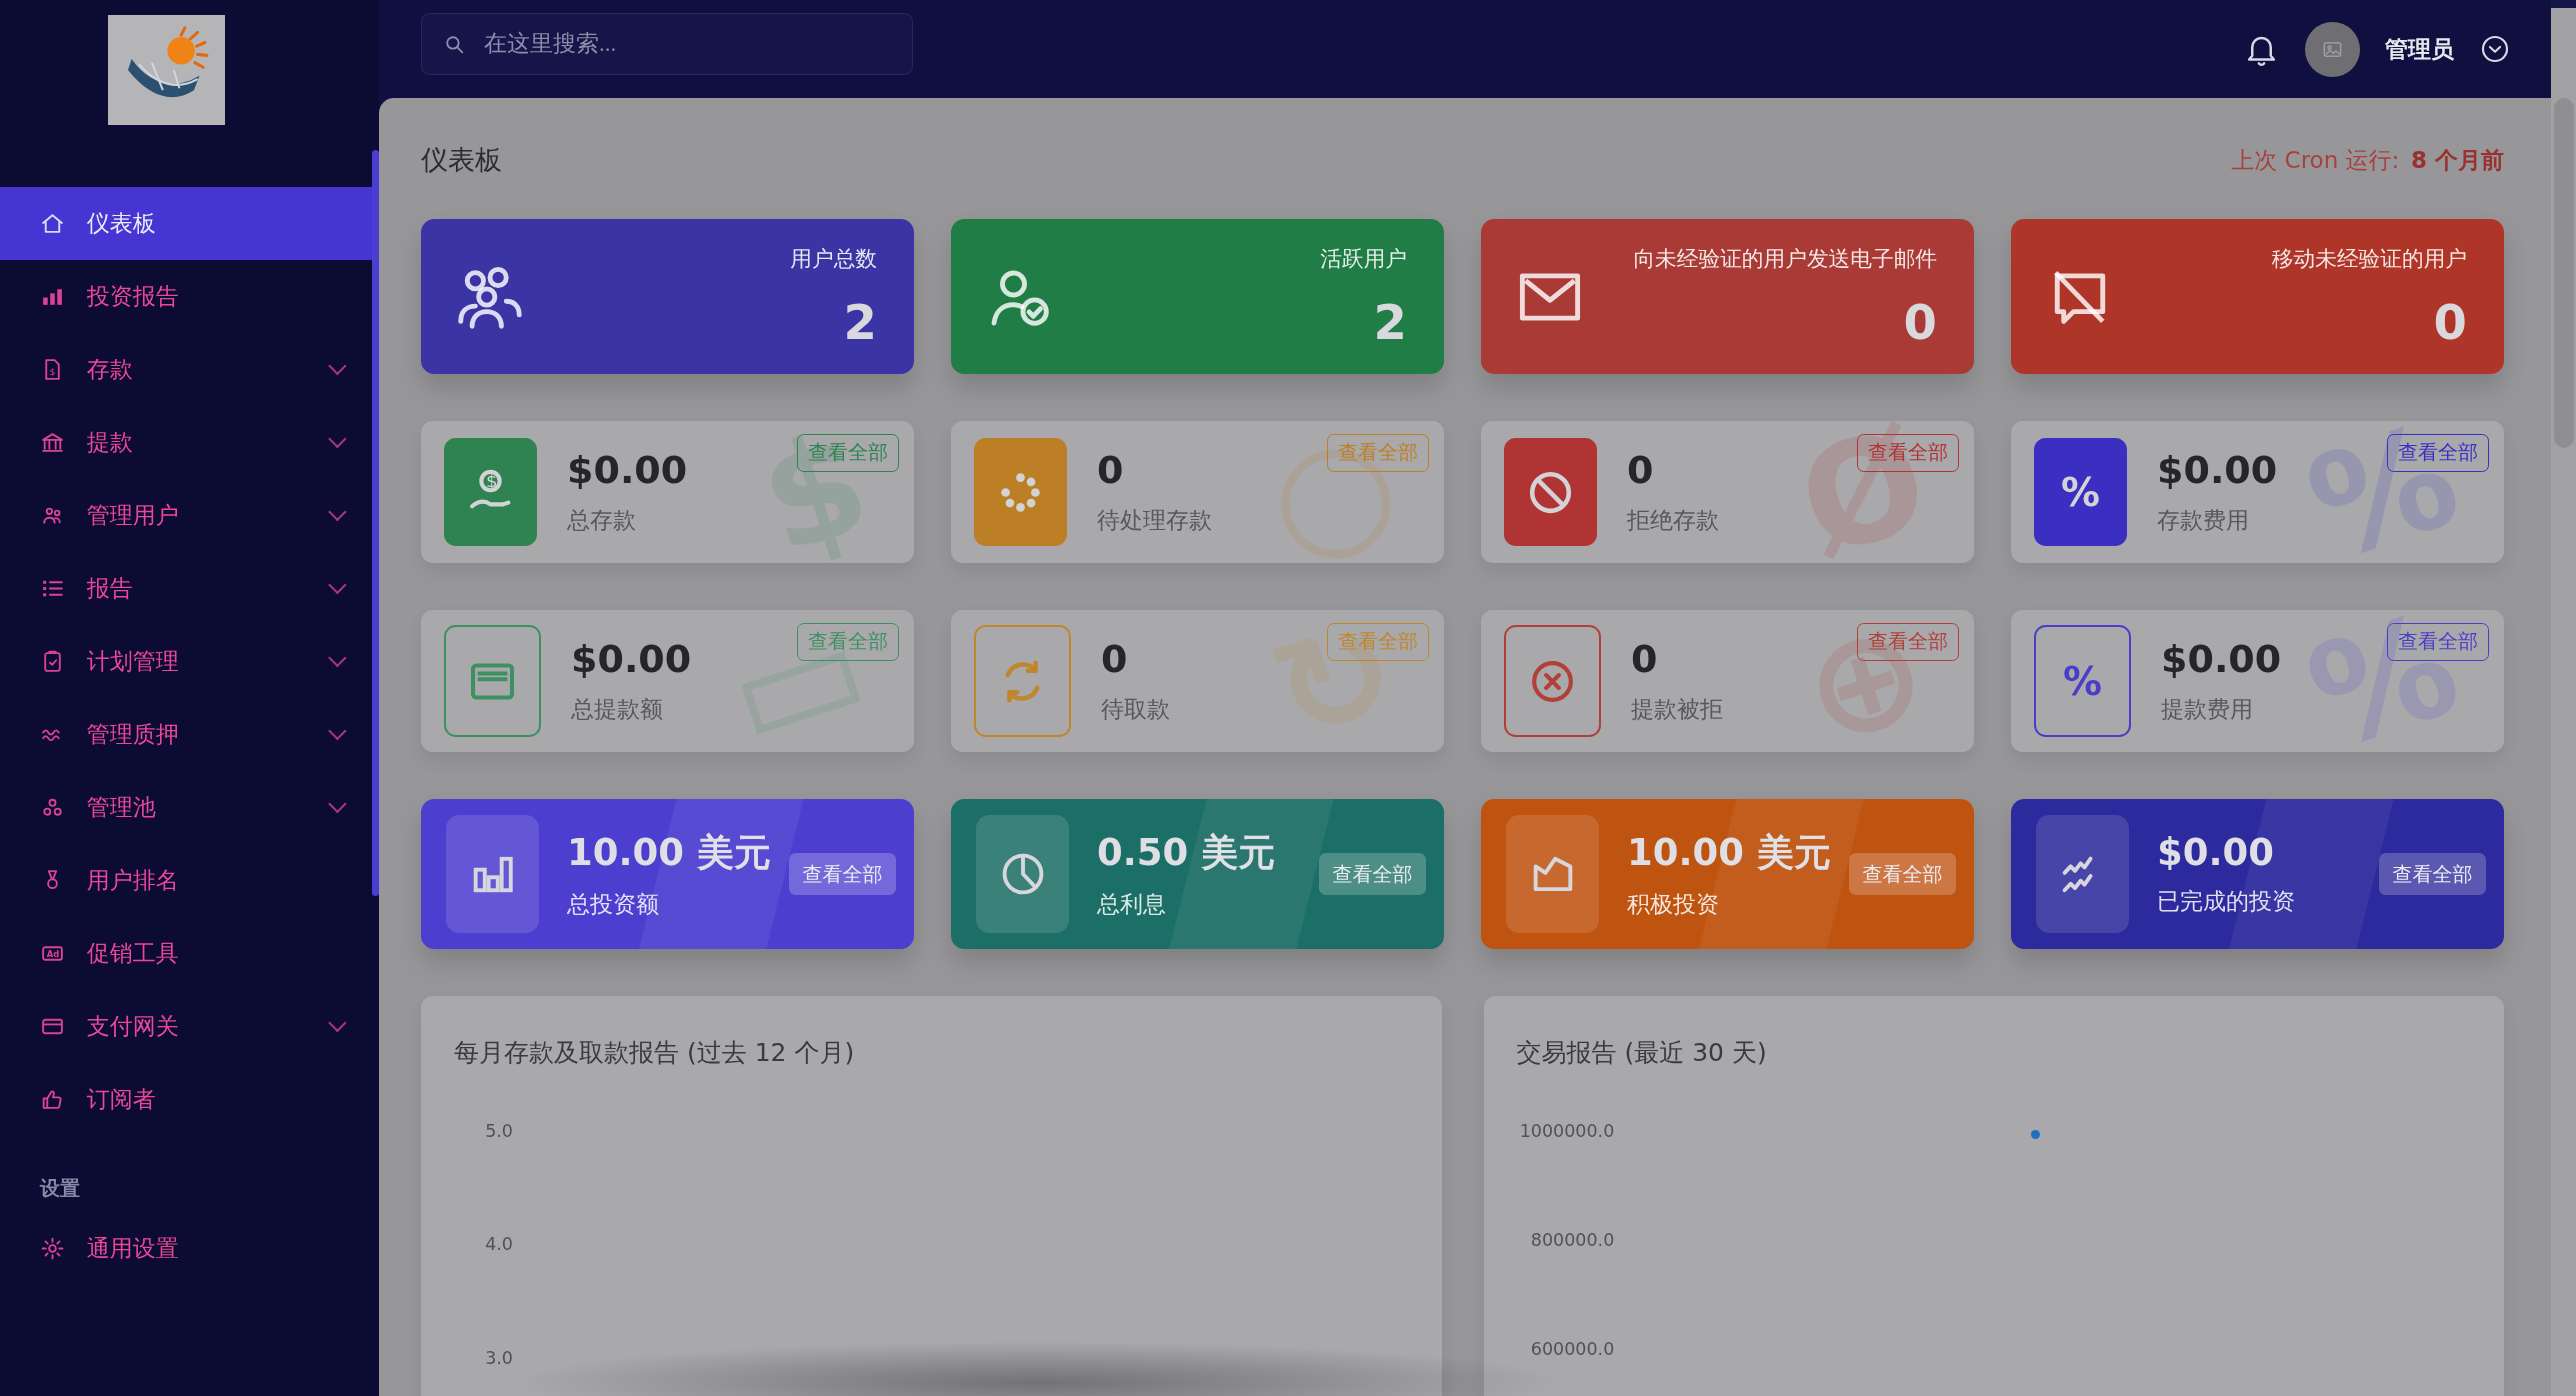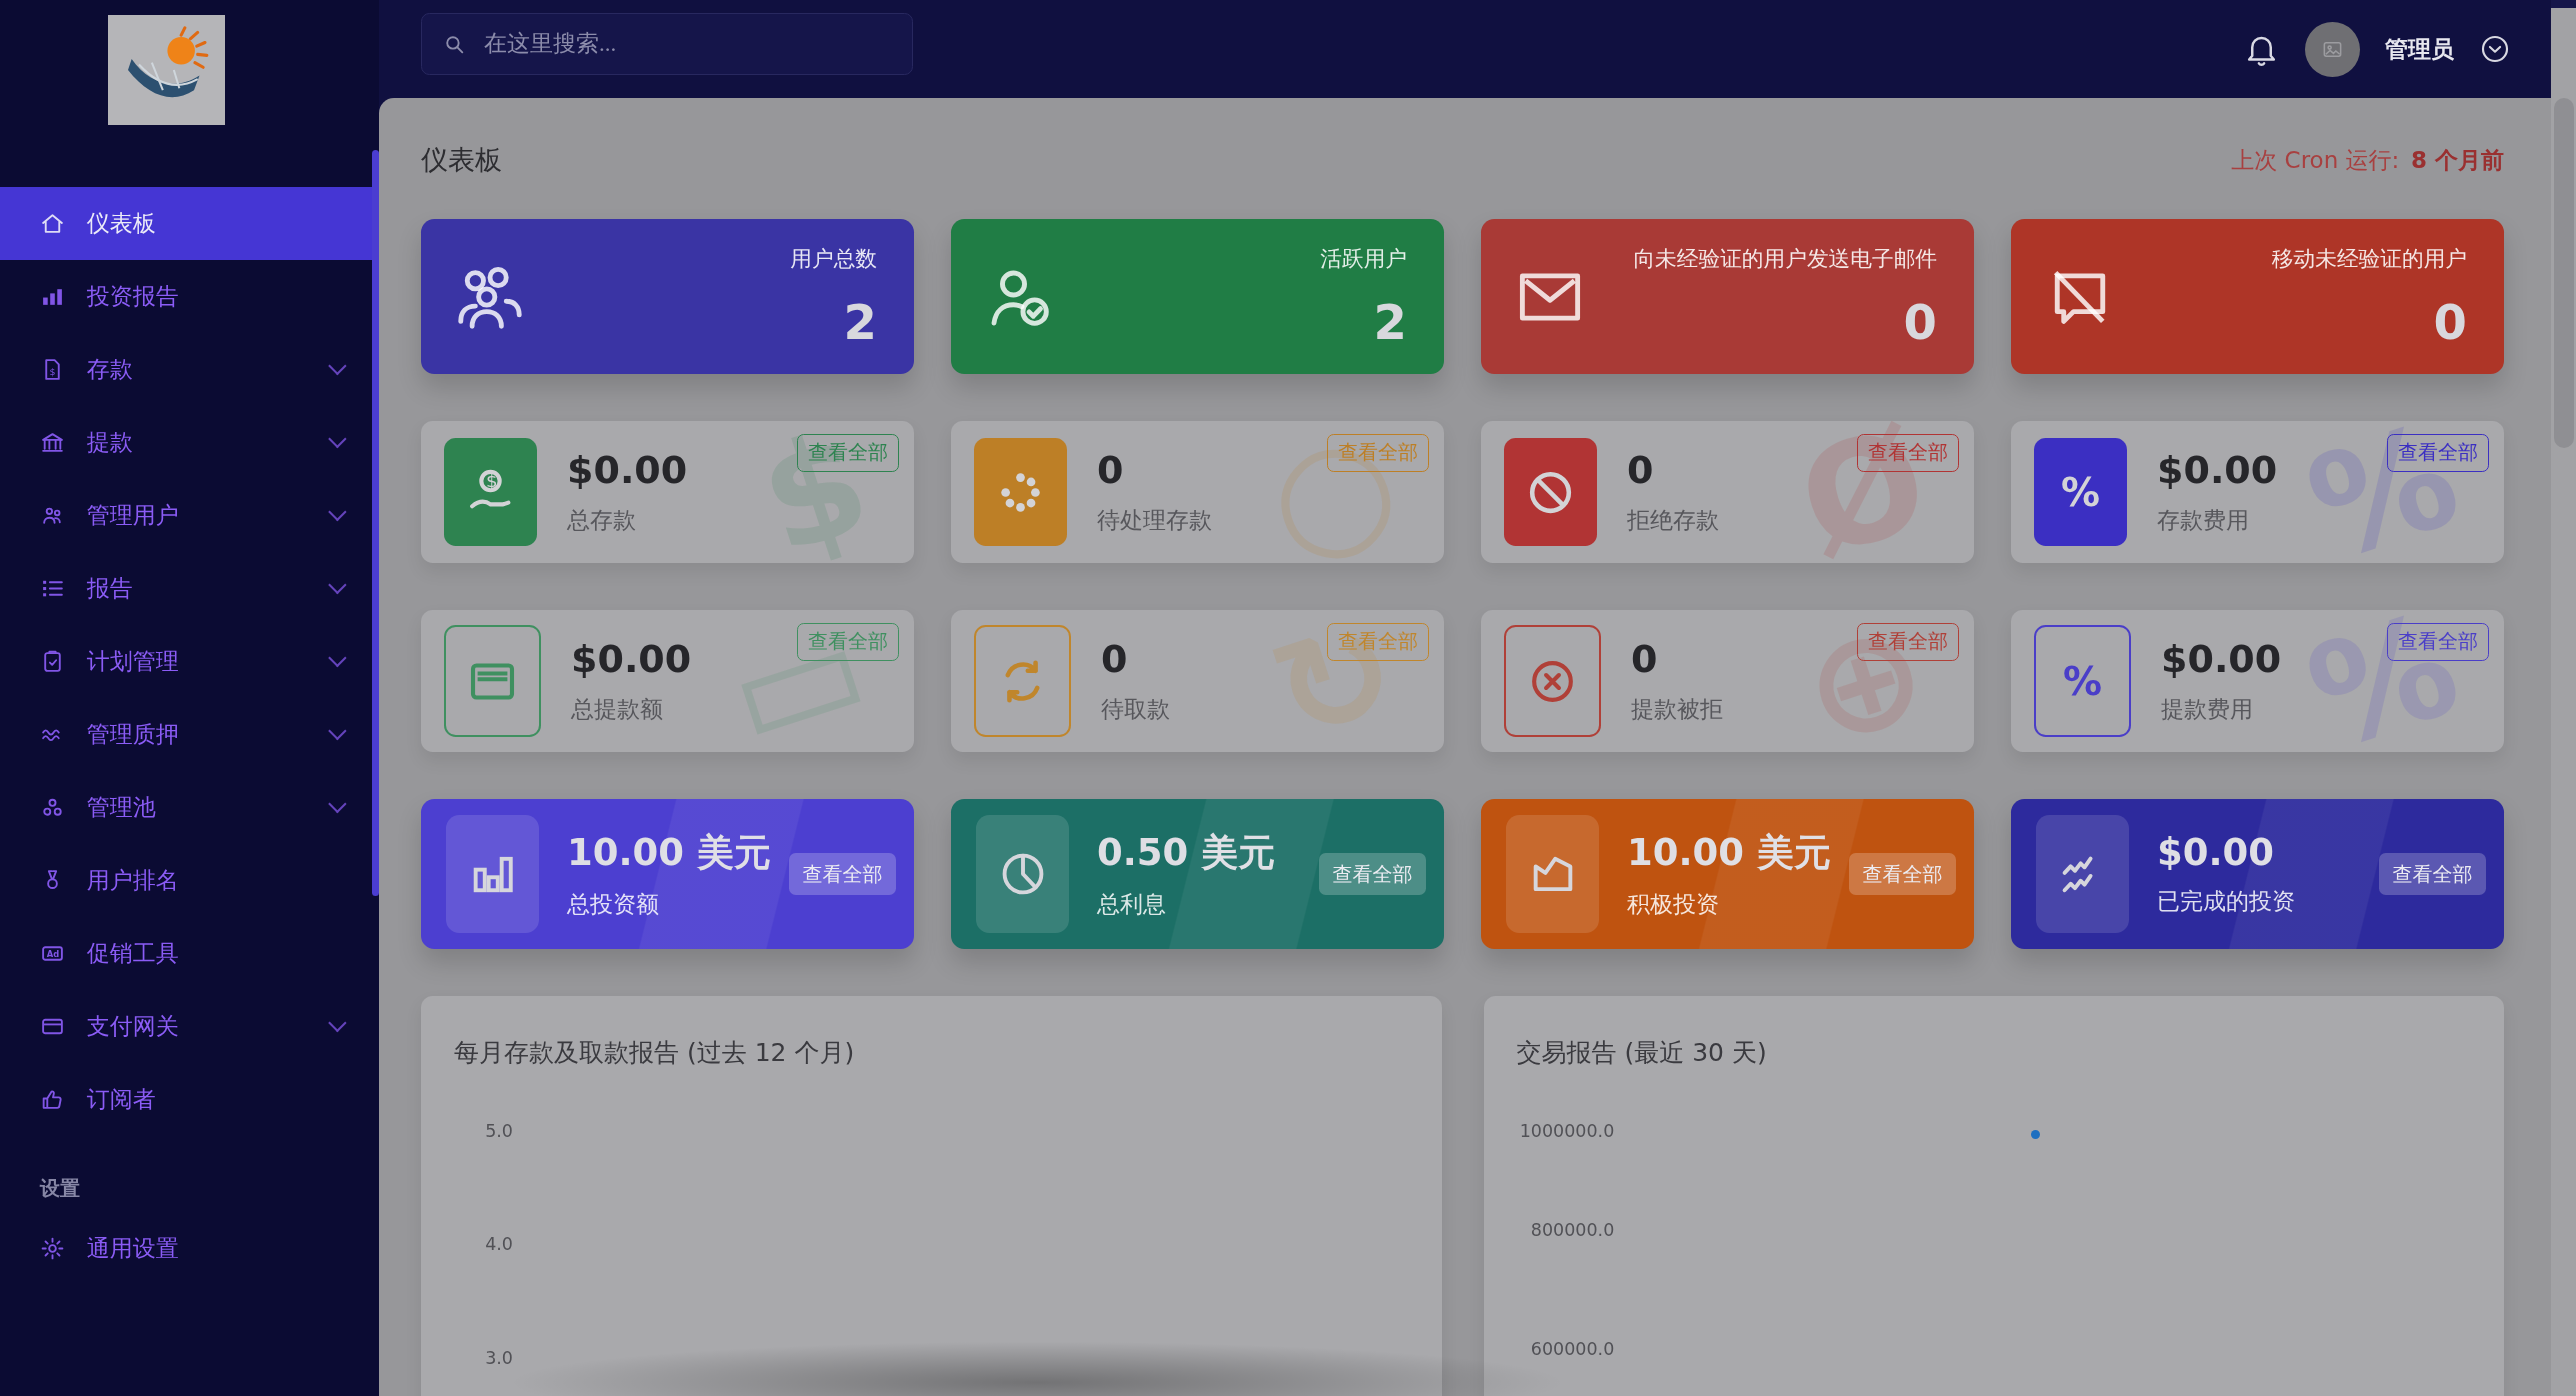--- a/index.html
+++ b/index.html
@@ -6,21 +6,21 @@
   body{
     width:2576px;height:1396px;position:relative;overflow:hidden;
     background:#101040;
     font-family:"DejaVu Sans","Liberation Sans",sans-serif;
   }
   
   .sidebar{position:absolute;left:0;top:0;width:379px;height:1396px;background:#0b0b33;overflow:hidden}
   .logo-box{position:absolute;left:108px;top:15px;width:117px;height:110px;background:#b5b5b8;display:flex;align-items:center;justify-content:center}
   .logo-box svg{width:93px;height:88px}
   .nav{position:absolute;top:187px;left:0;width:379px}
-  .nav-item{height:73px;display:flex;align-items:center;padding:0 35px 0 40px;gap:21.7px;color:#8b5cf6;font-size:23px;cursor:pointer}
+  .nav-item{height:73px;display:flex;align-items:center;padding:0 35px 0 40px;gap:21.7px;color:#ec4899;font-size:23px;cursor:pointer}
   .nav-item .icon{width:25px;height:25px;flex:none;opacity:.92}
   .icon svg{width:100%;height:100%;display:block}
   .nav-item.active{background:var(--active,#4536d4);color:#ecebf8}
   .chev{width:10.8px;height:10.8px;border-right:2.5px solid currentColor;border-bottom:2.5px solid currentColor;transform:rotate(45deg) translate(-2.5px,-2.5px);margin-left:auto;opacity:.7;flex:none}
   .section-label{margin-top:28px;height:48px;display:flex;align-items:center;padding-left:40px;font-size:20px;font-weight:bold;color:#8787a6}
   .side-scroll{position:absolute;right:0;top:150px;width:7.5px;height:746px;background:#4b3dd1;border-radius:4.2px}
   
   .topbar{position:absolute;left:379px;top:0;right:25px;height:98px;background:#101040}
   .search{position:absolute;left:42px;top:13.3px;width:450px;height:60px;background:#15154a;border:0.8px solid #28285f;border-radius:8.3px;display:flex;align-items:center;padding:0 20px;gap:15px}
   .search .icon{width:25px;height:25px;color:#8c8cab;flex:none}
@@ -73,21 +73,21 @@
   .card-color .value{font-size:37px;font-weight:bold;color:#dedee4}
   .card-color .label{font-size:23px;color:rgba(255,255,255,.85)}
   .chip{position:absolute;right:18.3px;top:50%;transform:translateY(-50%);background:rgba(255,255,255,.22);color:#ececf2;border-radius:6.7px;padding:7.5px 13.3px;font-size:20px;cursor:pointer}
   
   .chart-card{background:#a9a9ac;border-radius:11.7px;height:467px;position:relative;padding:40px 33px;box-shadow:0 8.3px 16.7px rgba(0,0,0,.08)}
   .chart-title{font-size:25px;color:#3a3a3f}
   .tick{position:absolute;font-size:17.5px;color:#515156;text-align:right}
   .c1 .tick{left:42px;width:50px}
   .c2 .tick{left:5.8px;width:125px}
   .c1 .t0{top:125px}.c1 .t1{top:238px}.c1 .t2{top:352px}
-  .c2 .t0{top:125px}.c2 .t1{top:224px}.c2 .t2{top:343px}
+  .c2 .t0{top:125px}.c2 .t1{top:234px}.c2 .t2{top:343px}
   .dot{position:absolute;left:547px;top:134px;width:9.2px;height:9.2px;border-radius:50%;background:#1e6fc0}
   .bottom-shadow{position:absolute;left:125px;bottom:-28px;width:1066px;height:83px;background:radial-gradient(ellipse at center,rgba(0,0,0,.32),rgba(0,0,0,0) 70%);pointer-events:none}
 </style>
 </head>
 <body>
 
 <div class="sidebar">
   <div class="logo-box">
     <svg viewBox="0 0 100 96">
       <g stroke="#e06a12" stroke-width="3.4" stroke-linecap="round">

